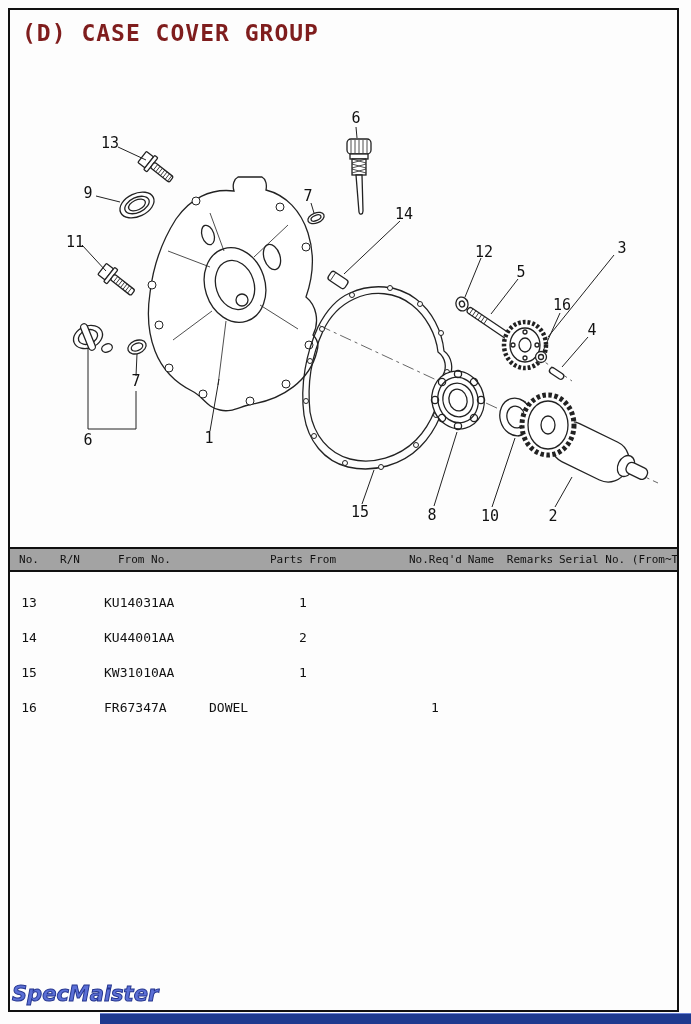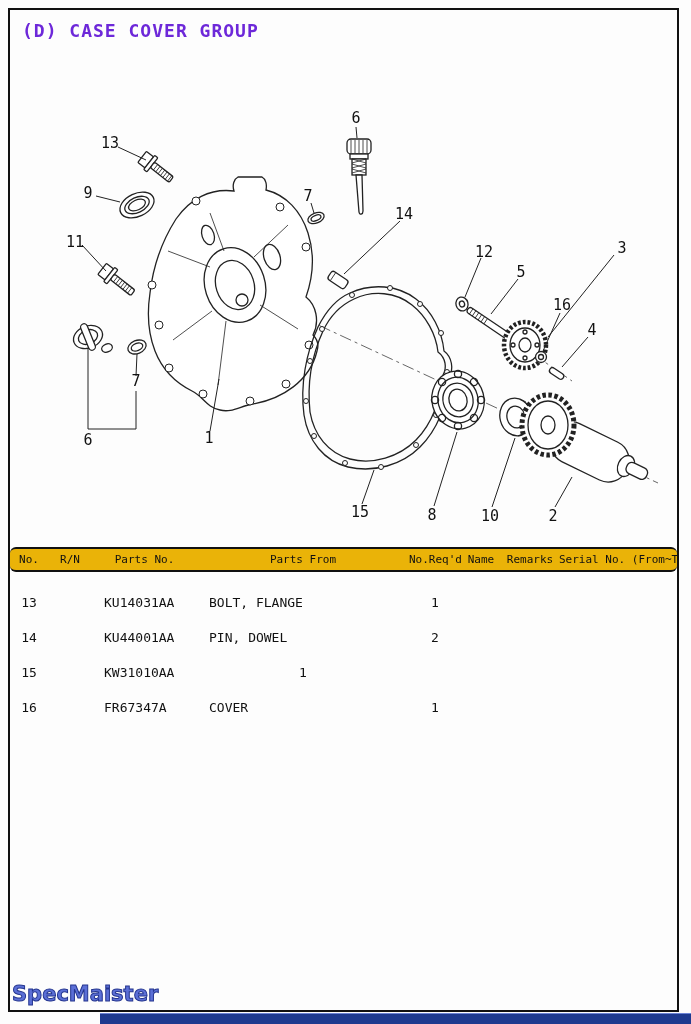--- a/index.html
+++ b/index.html
@@ -1,44 +1,44 @@
 <!DOCTYPE html>
 <html><head>
 <meta charset="utf-8">
 <style>
   html,body{margin:0;padding:0;background:#9a9a9a;}
   .page{position:relative;width:691px;height:1024px;margin:0 auto;background:#fdfdfd;
         font-family:"DejaVu Sans Mono","Liberation Mono",monospace;overflow:hidden;}
   .frame{position:absolute;left:8px;top:8px;width:671px;height:1004px;border:2px solid #111;box-sizing:border-box;}
-  .title{position:absolute;left:12px;top:10px;font-size:18px;font-weight:bold;letter-spacing:1px;color:#6d28d9;white-space:pre;}
+  .title{position:absolute;left:12px;top:10px;font-size:23px;font-weight:bold;letter-spacing:1px;color:#7f1d1d;white-space:pre;}
   svg.diagram{position:absolute;left:0;top:75px;}
 
   
   .parts-table{position:absolute;left:0;top:537px;width:100%;color:#111;}
   .thead,.trow{display:grid;grid-template-columns:38px 44px 105px 212px 52px 40px 58px 1fr;}
-  .thead{background:#eab308;border-top:2px solid #111;border-bottom:2px solid #111;height:21px;align-items:center;font-size:11px;border-radius:6px;}
+  .thead{background:#a3a3a3;border-top:2px solid #111;border-bottom:2px solid #111;height:21px;align-items:center;font-size:11px;}
   .thead .cell{text-align:center;white-space:nowrap;overflow:hidden;}
   .tbody{padding-top:13px;font-size:13px;}
   .trow{height:35px;align-items:center;}
   .c-no,.c-rn,.c-req,.c-inte,.c-rem{text-align:center;}
   .c-pn,.c-name{padding-left:12px;white-space:nowrap;}
 
   
   .part{fill:#fff;stroke:#222;stroke-width:1.3;}
   .nofill{fill:none;stroke:#222;stroke-width:1.3;}
   .thin{stroke:#222;stroke-width:0.8;fill:none;}
   .leader{stroke:#222;stroke-width:1;fill:none;}
   .cl{stroke:#555;stroke-width:0.9;stroke-dasharray:12 4 3 4;fill:none;}
   .teeth{fill:#fff;stroke:#222;stroke-width:5;stroke-dasharray:3.5 2.5;}
   .teeth2{fill:#fff;stroke:#222;stroke-width:4.5;stroke-dasharray:2.8 2;}
   .hole{fill:#fff;stroke:#222;stroke-width:1;}
   .callout{font-family:"DejaVu Sans Mono",monospace;font-size:15px;fill:#111;text-anchor:middle;}
 
   .watermark{position:absolute;left:2px;top:972px;font-family:"DejaVu Sans",sans-serif;
-             font-size:21px;font-weight:bold;color:#5b6fd6;
+             font-size:21px;font-weight:bold;font-style:italic;color:#5b6fd6;
              -webkit-text-stroke:1px #24358f;}
   .bottom-bar{position:absolute;left:100px;top:1013px;width:591px;height:11px;
               background:#1e3a8f;border-top:1px solid #6b83d6;z-index:5;}
 </style>
 </head>
 <body>
 
 <div class="page">
   <div class="frame">
 
@@ -252,65 +252,63 @@
         <text class="callout" x="422" y="435">8</text>
         <text class="callout" x="480" y="436">10</text>
         <text class="callout" x="543" y="436">2</text>
       </g>
     </svg>
 
     <div class="parts-table">
       <div class="thead">
         <div class="cell">No.</div>
         <div class="cell">R/N</div>
-        <div class="cell">Parts No.</div>
+        <div class="cell">From No.</div>
         <div class="cell">Parts From</div>
         <div class="cell">No.Req'd</div>
         <div class="cell">Name</div>
         <div class="cell">Remarks</div>
         <div class="cell">Serial No. (From~To)</div>
       </div>
       <div class="tbody">
   <div class="trow">
     <div class="cell c-no">13</div>
     <div class="cell c-rn"></div>
     <div class="cell c-pn">KU14031AA</div>
-    <div class="cell c-name">BOLT, FLANGE</div>
     <div class="cell c-req">1</div>
     <div class="cell c-inte"></div>
     <div class="cell c-rem"></div>
     <div class="cell c-ser"></div>
   </div>
 
   <div class="trow">
     <div class="cell c-no">14</div>
     <div class="cell c-rn"></div>
     <div class="cell c-pn">KU44001AA</div>
-    <div class="cell c-name">PIN, DOWEL</div>
     <div class="cell c-req">2</div>
     <div class="cell c-inte"></div>
     <div class="cell c-rem"></div>
     <div class="cell c-ser"></div>
   </div>
 
   <div class="trow">
     <div class="cell c-no">15</div>
     <div class="cell c-rn"></div>
     <div class="cell c-pn">KW31010AA</div>
     <div class="cell c-req">1</div>
     <div class="cell c-inte"></div>
     <div class="cell c-rem"></div>
     <div class="cell c-ser"></div>
   </div>
 
   <div class="trow">
     <div class="cell c-no">16</div>
     <div class="cell c-rn"></div>
     <div class="cell c-pn">FR67347A</div>
-    <div class="cell c-name">COVER</div>
+    <div class="cell c-name">DOWEL</div>
     <div class="cell c-req">1</div>
     <div class="cell c-inte"></div>
     <div class="cell c-rem"></div>
     <div class="cell c-ser"></div>
   </div>
 </div>
     </div>
 
     <div class="watermark">SpecMaister</div>
   </div>

